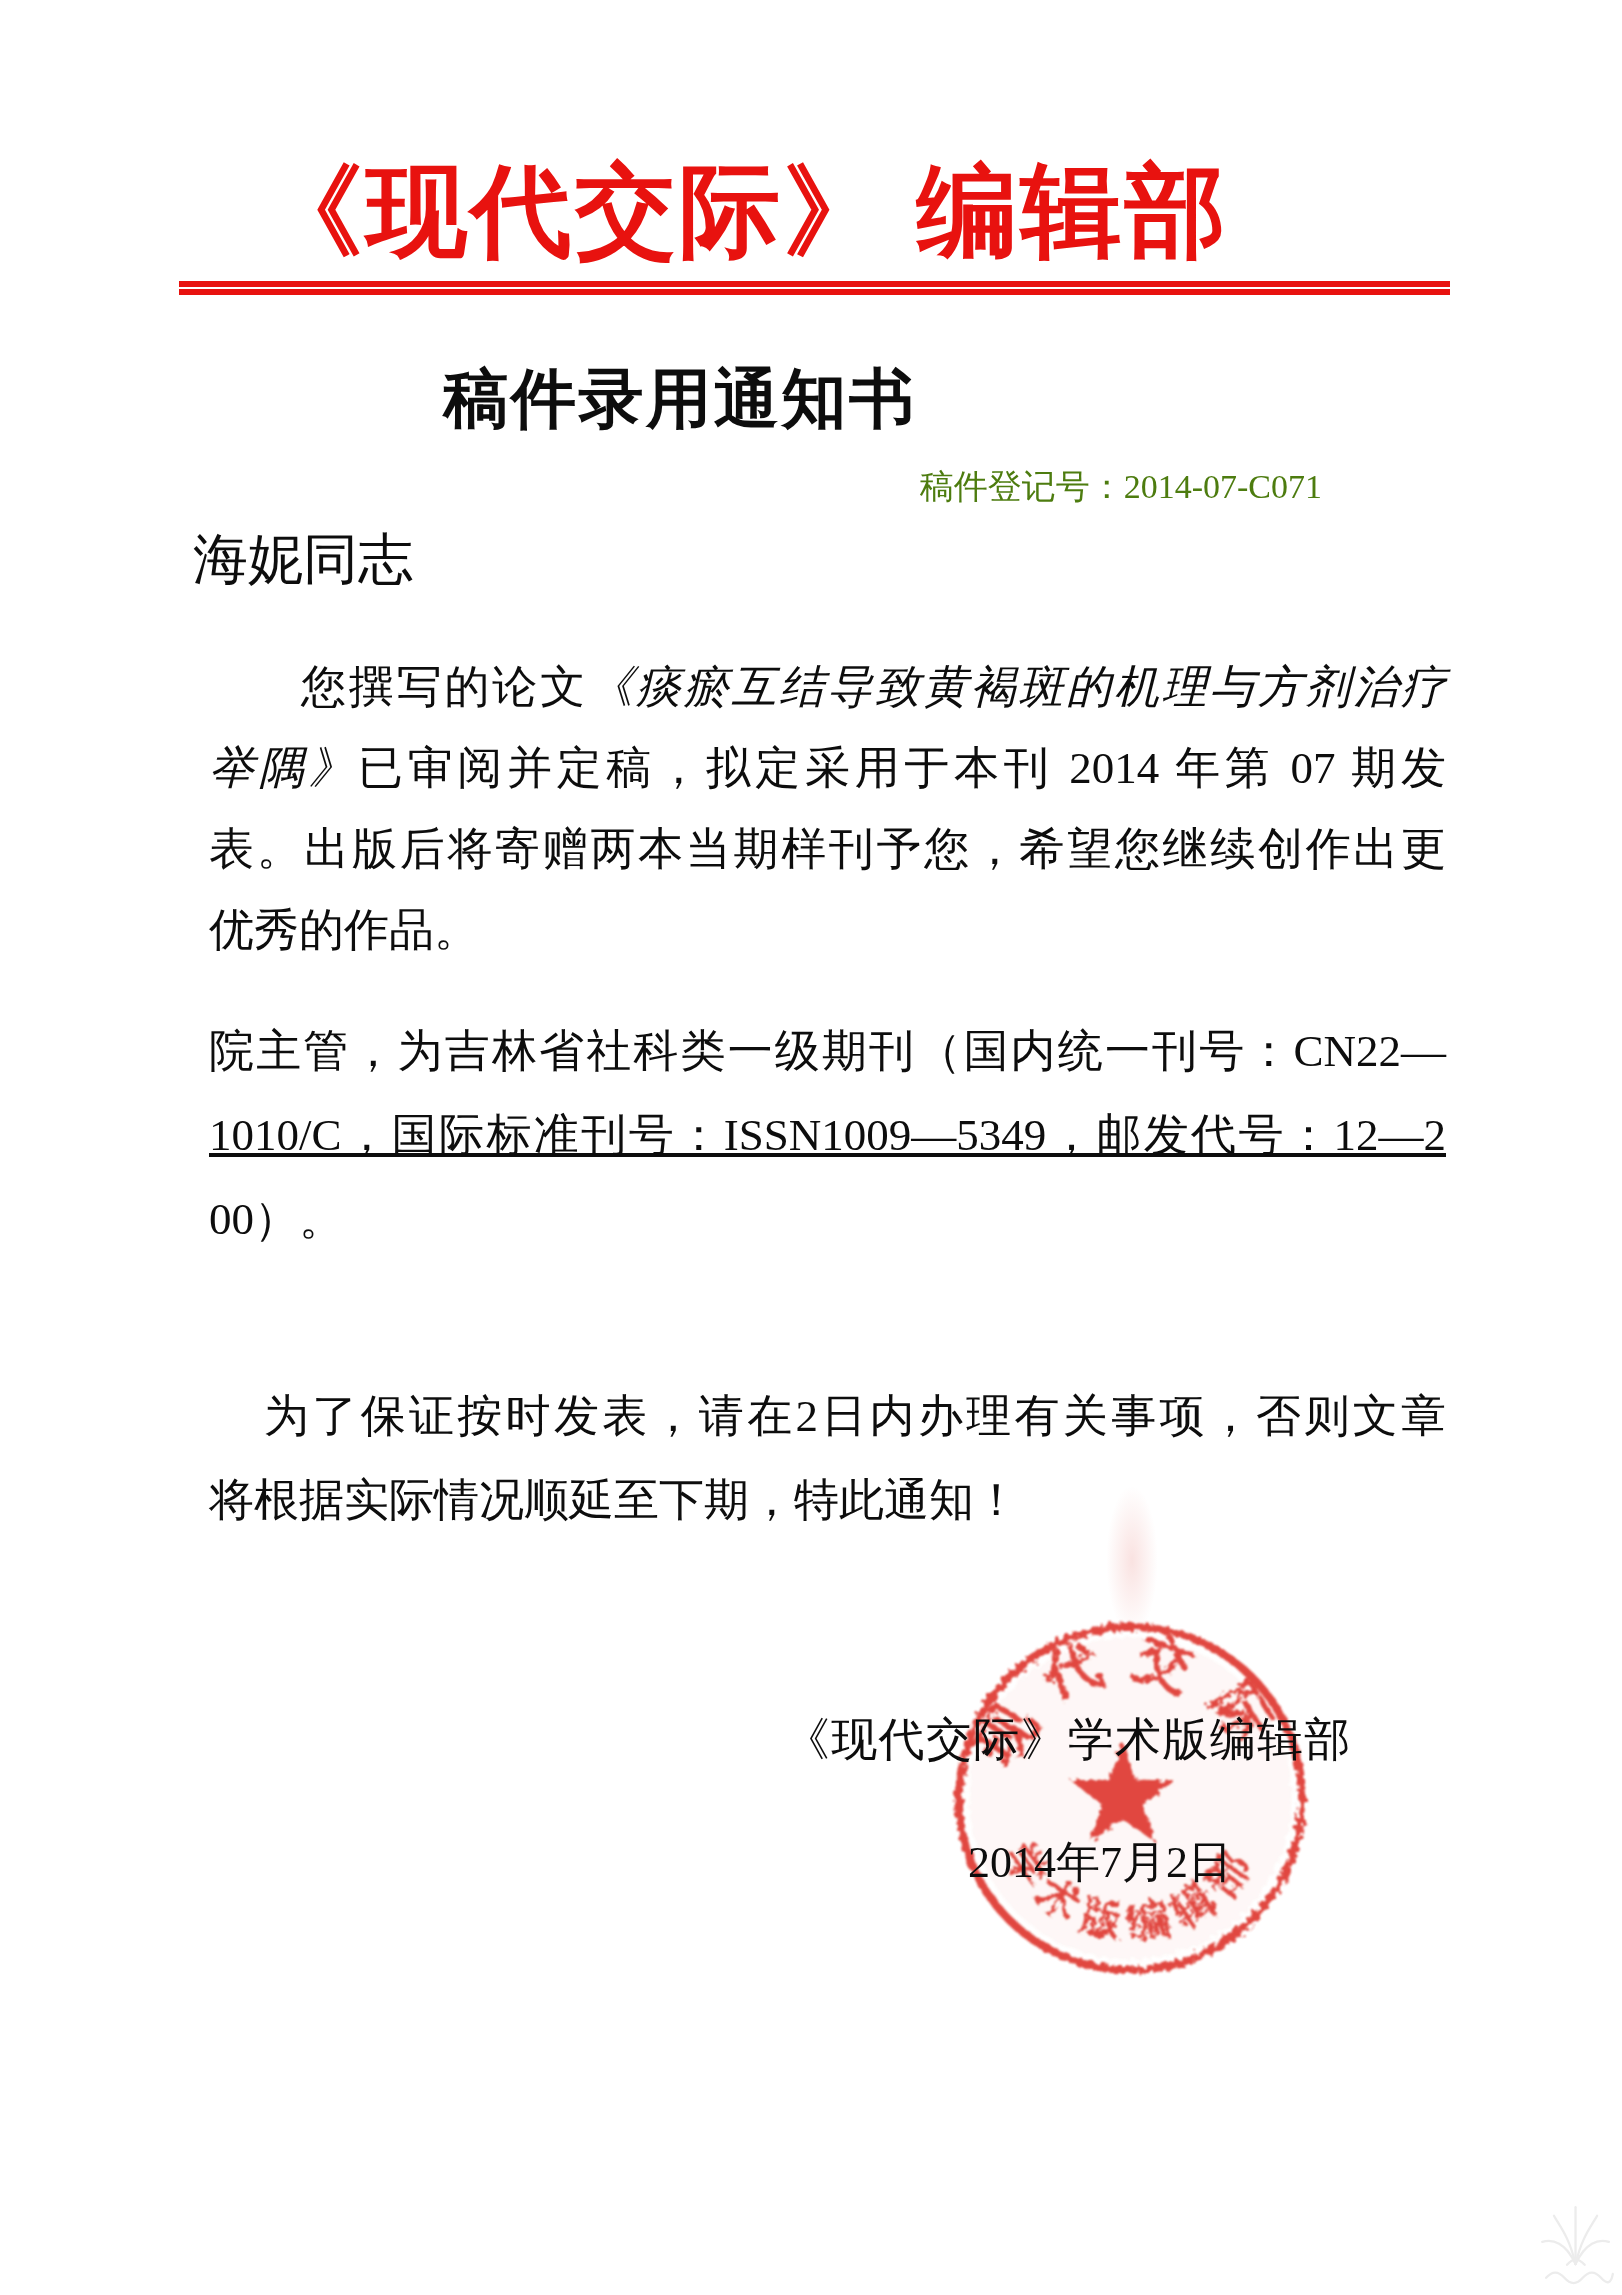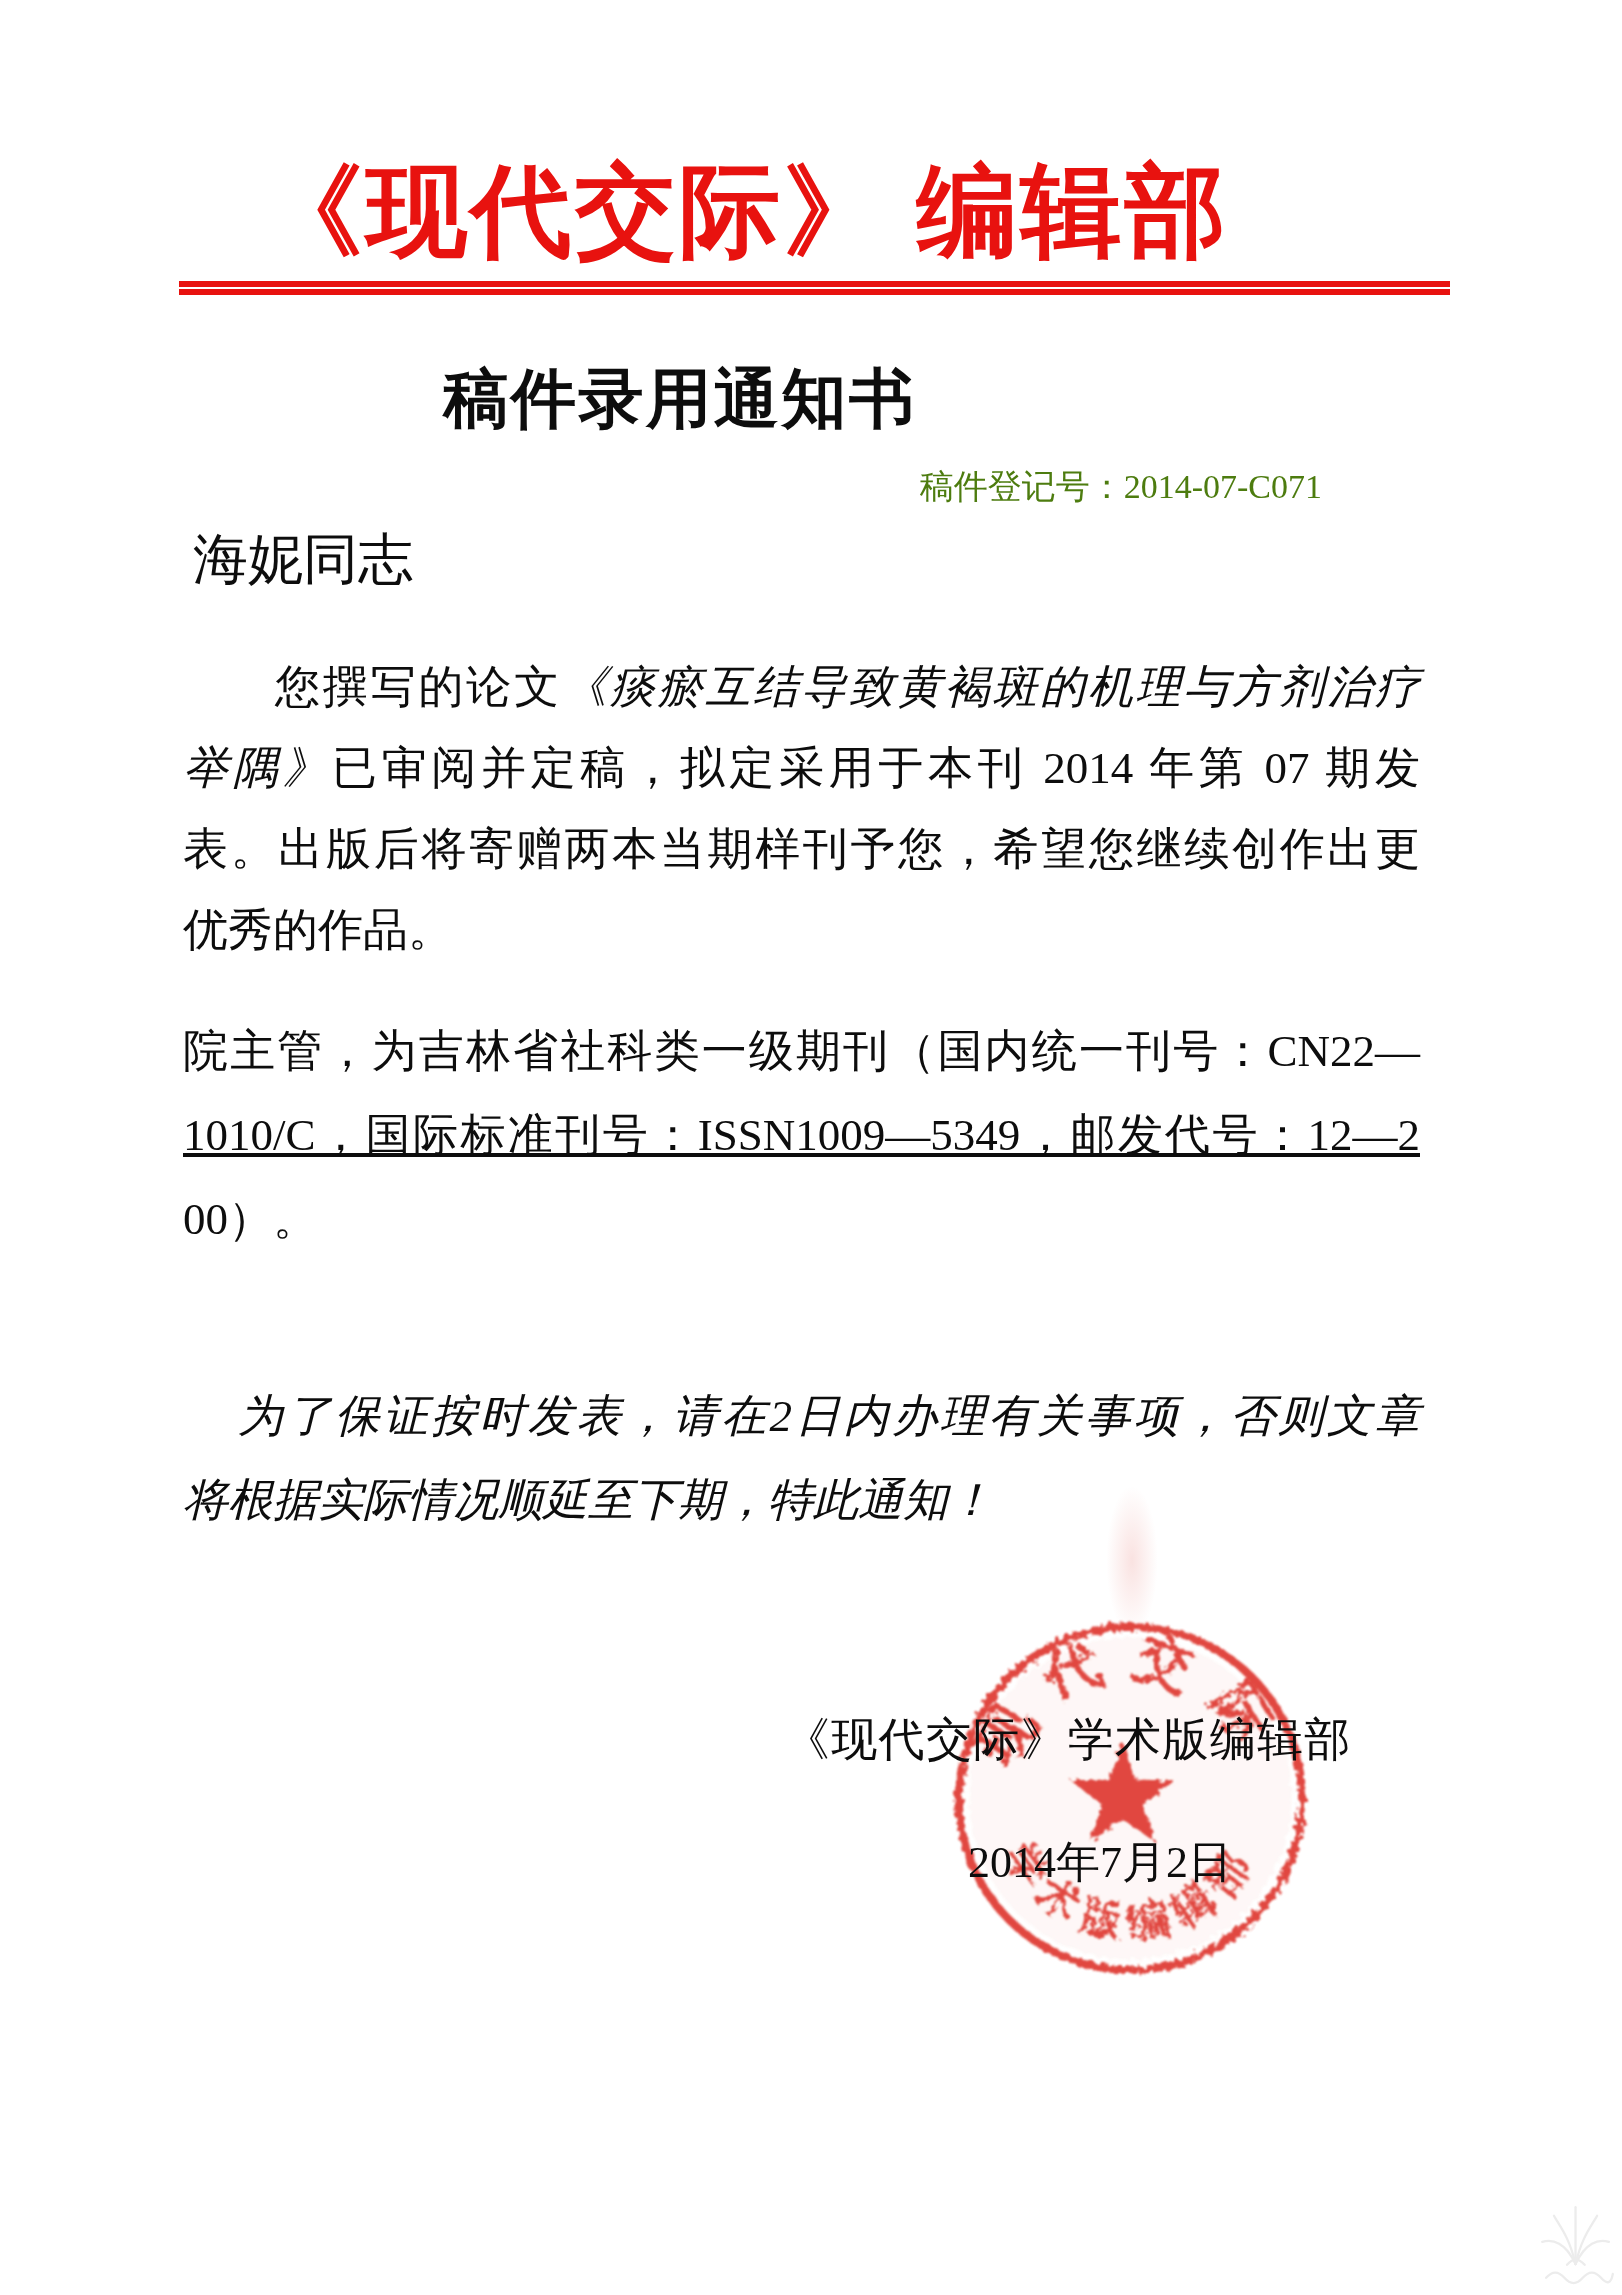--- a/index.html
+++ b/index.html
@@ -31,21 +31,21 @@
     position:absolute;top:467px;left:0;width:1322px;text-align:right;
     font-size:34px;line-height:39px;color:#4d7c0f;white-space:nowrap;
   }
 
   
   .salutation{
     position:absolute;left:193px;top:534px;
     font-size:55px;line-height:52px;color:#0d0d0d;text-align:right;
   }
   .para{
-    position:absolute;left:183px;width:1237px;
+    position:absolute;left:209px;width:1237px;
     font-size:45px;color:#0d0d0d;
   }
   .bodyline{text-align:justify;text-align-last:justify;}
   .bodyline.lastline{text-align-last:left;}
   .paper-title{font-style:italic;}
 
   .signature{
     position:absolute;left:784px;top:1713px;
     font-size:46px;line-height:54px;letter-spacing:1.3px;color:#0d0d0d;
     white-space:nowrap;z-index:5;
@@ -89,21 +89,21 @@
         <div class="bodyline" style="line-height: 81px; padding-left: 92px;"><span>您撰写的论文</span><span class="paper-title">《痰瘀互结导致黄褐斑的机理与方剂治疗</span></div>
         <div class="bodyline" style="line-height: 81px;"><span class="paper-title">举隅》</span><span>已审阅并定稿，拟定采用于本刊 2014 年第 07 期发</span></div>
         <div class="bodyline" style="line-height: 81px;"><span>表。出版后将寄赠两本当期样刊予您，希望您继续创作出更</span></div>
         <div class="bodyline lastline" style="line-height: 81px;"><span>优秀的作品。</span></div>
       </div>
       <div class="para" style="top: 1009px;">
         <div class="bodyline" style="line-height: 84px;"><span>院主管，为吉林省社科类一级期刊（国内统一刊号：CN22—</span></div>
         <div class="bodyline" style="line-height: 84px; text-decoration: underline;"><span>1010/C，国际标准刊号：ISSN1009—5349，邮发代号：12—2</span></div>
         <div class="bodyline lastline" style="line-height: 84px;"><span>00）。</span></div>
       </div>
-      <div class="para" style="top: 1374px; font-style: italic;">
+      <div class="para" style="top: 1374px;">
         <div class="bodyline" style="line-height: 84px; padding-left: 55px;"><span>为了保证按时发表，请在2日内办理有关事项，否则文章</span></div>
         <div class="bodyline lastline" style="line-height: 84px;"><span>将根据实际情况顺延至下期，特此通知！</span></div>
       </div>
     </div>
 
   <div class="stamp-smear"></div>
 
   <svg class="stamp" width="393" height="393" viewBox="0 0 600 600">
     <defs>
       <filter id="rough" x="-15%" y="-15%" width="130%" height="130%">

